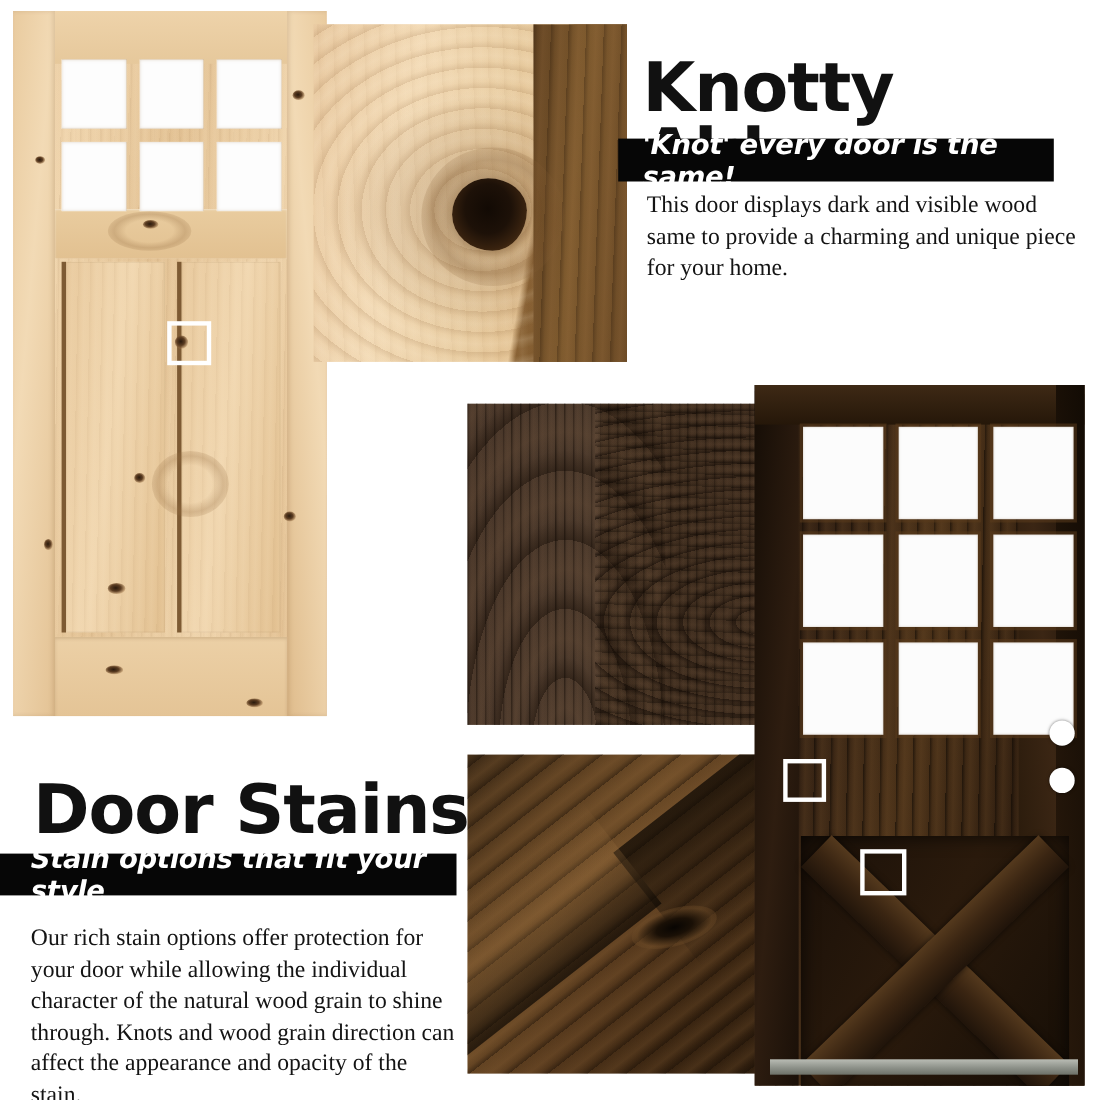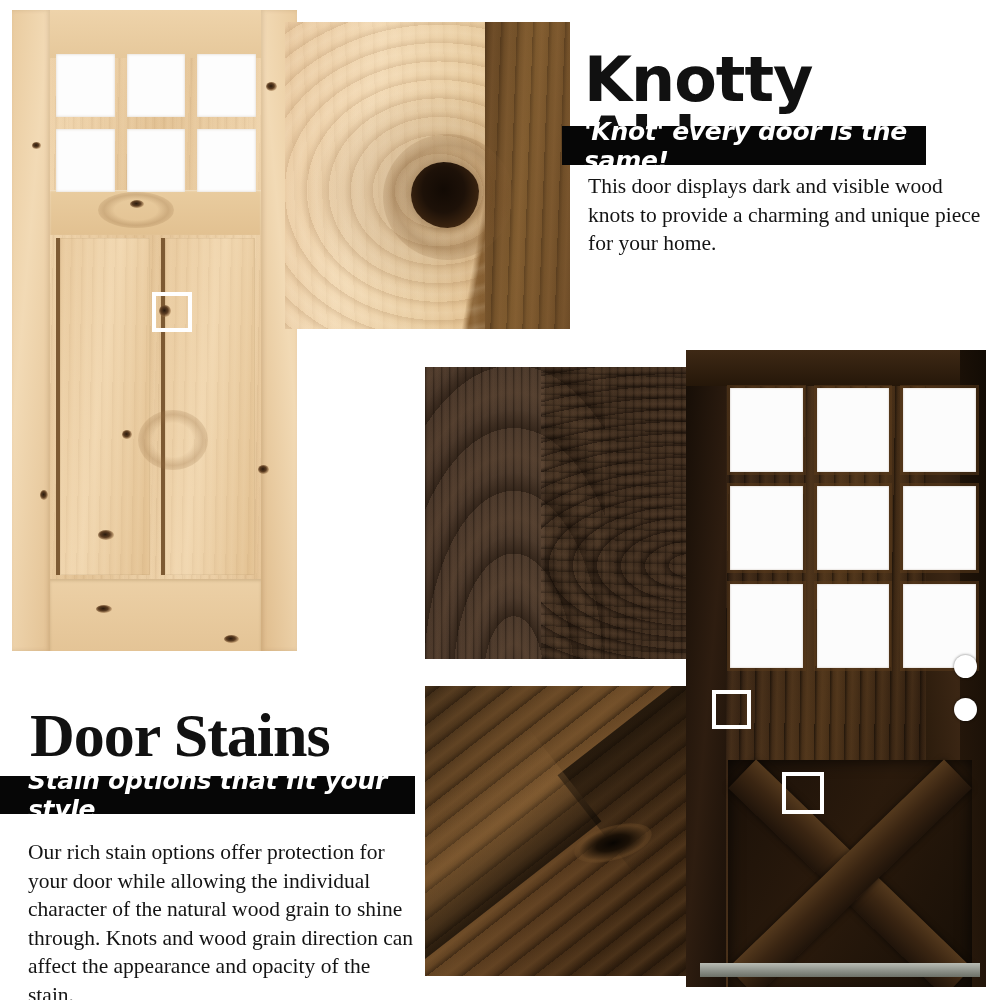--- a/index.html
+++ b/index.html
@@ -247,25 +247,25 @@
   .body-copy {
     position: absolute;
     font-family: "Liberation Serif", serif;
     color: #141414;
     font-size: 21.5px;
     line-height: 1.33;
   }
 
   
   #ka-title { position: absolute; left: 584px; top: 50px; font-size: 62px; }
-  #ka-subbar { left: 562px; top: 126px; width: 364px; height: 39px; padding-left: 22px; }
+  #ka-subbar { left: 562px; top: 126px; width: 396px; height: 39px; padding-left: 22px; }
   #ka-body  { left: 588px; top: 172px; width: 396px; }
 
   
-  #ds-title { position: absolute; left: 30px; top: 706px; font-size: 62px; font-family: Liberation Serif, serif; }
+  #ds-title { position: absolute; left: 30px; top: 706px; font-size: 62px; }
   #ds-subbar { left: 0px; top: 776px; width: 415px; height: 38px; padding-left: 28px; }
   #ds-body  { left: 28px; top: 822px; width: 392px; margin-top: 16px; }
 </style>
 </head>
 <body>
 
 <div id="stage">
 
   <div class="photo" id="light-door">
     <div class="door-grain-v"></div>
@@ -356,21 +356,21 @@
   <div class="hl-box" style="left:782px; top:772px; width:42px; height:42px;"></div>
 
   <div id="threshold"></div>
 
   <h1 class="headline" id="ka-title">Knotty Alder</h1>
 
   <div class="subbar" id="ka-subbar">
     <span>'Knot' every door is the same!</span>
   </div>
 
-  <p class="body-copy" id="ka-body">This door displays dark and visible wood knots to provide a charming and unique piece for your home.</p>
+  <p class="body-copy" id="ka-body">This door displays dark and visible wood same to provide a charming and unique piece for your home.</p>
 
   <h1 class="headline" id="ds-title">Door Stains</h1>
 
   <div class="subbar" id="ds-subbar">
     <span>Stain options that fit your style</span>
   </div>
 
   <p class="body-copy" id="ds-body">Our rich stain options offer protection for your door while allowing the individual character of the natural wood grain to shine through. Knots and wood grain direction can affect the appearance and opacity of the stain.</p>
 
 </div>

